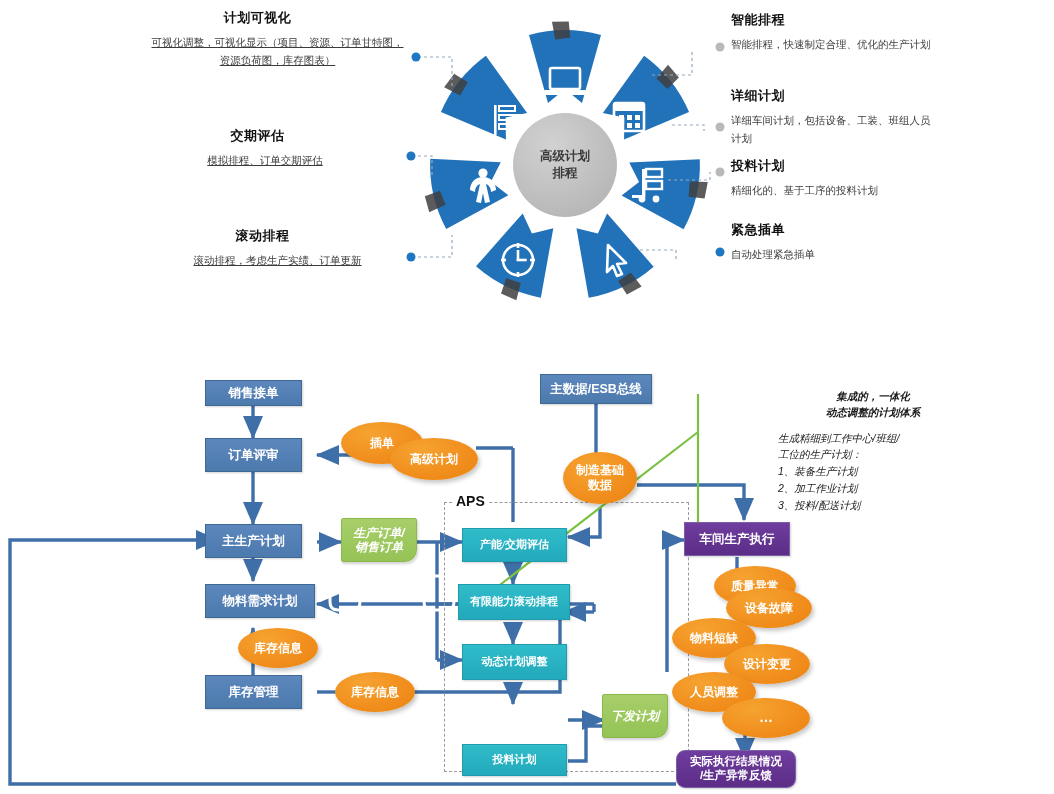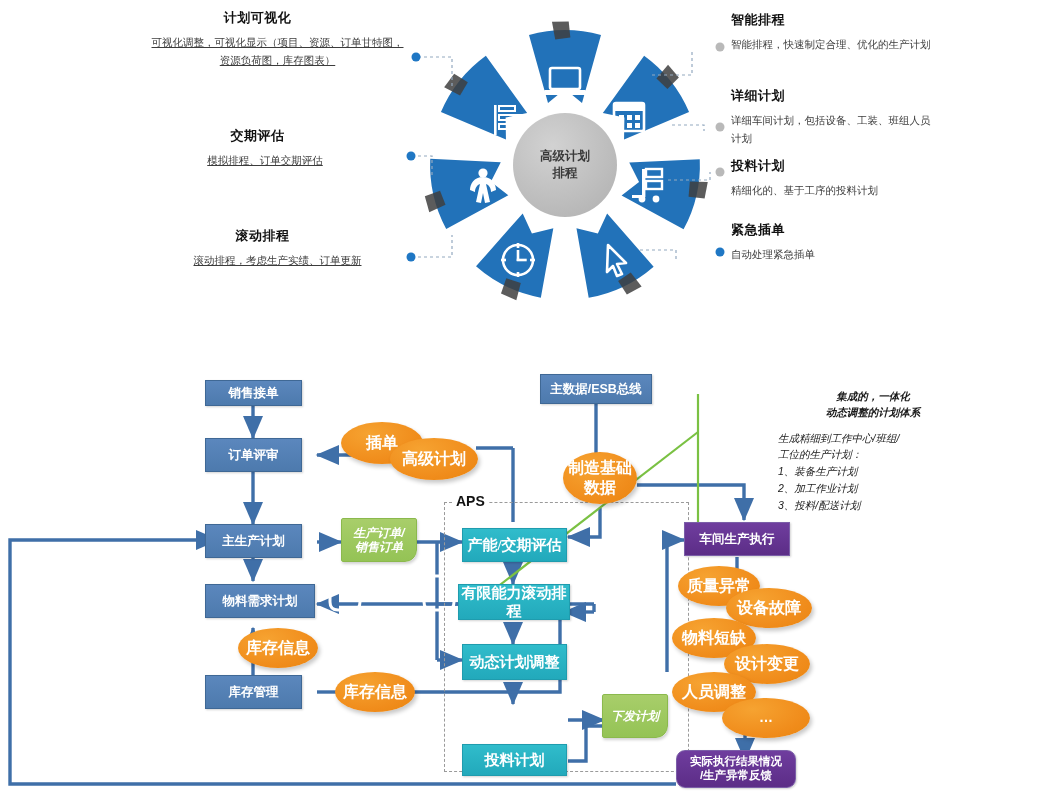--- a/index.html
+++ b/index.html
@@ -22,31 +22,31 @@
 
   
   .flow{position:absolute;left:0;top:362px;width:1054px;height:432px;}
   .node{position:absolute;display:flex;align-items:center;justify-content:center;
         text-align:center;color:#fff;font-weight:700;line-height:1.2;
         box-sizing:border-box;}
   .n-blue{background:linear-gradient(180deg,#5b87bd 0%,#4d7aad 100%);
           border:1px solid #3f6895;font-size:12.5px;
           box-shadow:1px 1px 2px rgba(0,0,0,.18);}
   .n-teal{background:linear-gradient(180deg,#30bccb 0%,#22a9bb 100%);
-          border:1px solid #1f9cae;font-size:15px;
+          border:1px solid #1f9cae;font-size:11px;
           box-shadow:1px 1px 2px rgba(0,0,0,.18);font-family:Liberation Serif, serif;}
   .n-purple{background:linear-gradient(180deg,#6f3d9e 0%,#5c2d87 100%);
           border:1px solid #7b5ea8;font-size:12.5px;
           box-shadow:1px 1px 2px rgba(0,0,0,.18);}
   .n-green{background:linear-gradient(180deg,#a8ce6a 0%,#94c355 100%);
           border:1px solid #8bb94d;font-size:12px;font-style:italic;
           border-radius:2px 2px 12px 2px;
           box-shadow:1px 2px 3px rgba(0,0,0,.18);}
   .ell{position:absolute;display:flex;align-items:center;justify-content:center;
-       text-align:center;color:#fff;font-weight:700;font-size:16px;line-height:1.25;
+       text-align:center;color:#fff;font-weight:700;font-size:12px;line-height:1.25;
        border-radius:50%;
        background:radial-gradient(ellipse at 35% 28%,#f6a331 0%,#f08c1b 65%,#e8850f 100%);
        box-shadow:2px 3px 4px rgba(0,0,0,.22);box-sizing:border-box;}
   .aps-box{position:absolute;border:1.4px dashed #9a9a9a;box-sizing:border-box;}
   .aps-label{position:absolute;font-size:14px;font-weight:700;color:#111;background:#fff;padding:0 4px;}
   .note{position:absolute;font-style:italic;color:#1a1a1a;}
   .note .nt-h{font-size:10.5px;font-weight:700;line-height:1.55;text-align:center;}
   .note .nt-b{font-size:10.5px;line-height:1.6;margin-top:9px;}
   .flow-svg{position:absolute;left:0;top:0;}
 </style>
@@ -330,21 +330,21 @@
 
     <div class="ell" style="left:341px;top:60px;width:82px;height:42px;">插单</div>
     <div class="ell" style="left:390px;top:76px;width:88px;height:42px;">高级计划</div>
     <div class="ell" style="left:563px;top:90px;width:74px;height:52px;flex-direction:column;">
       <span>制造基础</span>
       <span>数据</span>
     </div>
     <div class="ell" style="left:238px;top:266px;width:80px;height:40px;">库存信息</div>
     <div class="ell" style="left:335px;top:310px;width:80px;height:40px;">库存信息</div>
 
-    <div class="ell" style="left:678px;top:204px;width:82px;height:40px;">质量异常</div>
+    <div class="ell" style="left:714px;top:204px;width:82px;height:40px;">质量异常</div>
     <div class="ell" style="left:726px;top:226px;width:86px;height:40px;">设备故障</div>
     <div class="ell" style="left:672px;top:256px;width:84px;height:40px;">物料短缺</div>
     <div class="ell" style="left:724px;top:282px;width:86px;height:40px;">设计变更</div>
     <div class="ell" style="left:672px;top:310px;width:84px;height:40px;">人员调整</div>
     <div class="ell" style="left:722px;top:336px;width:88px;height:40px;font-size:14px;">…</div>
 
     <div class="note" style="left:778px;top:26px;width:190px;">
       <div class="nt-h">集成的，一体化</div>
       <div class="nt-h">动态调整的计划体系</div>
       <div class="nt-b">生成精细到工作中心/班组/</div>

